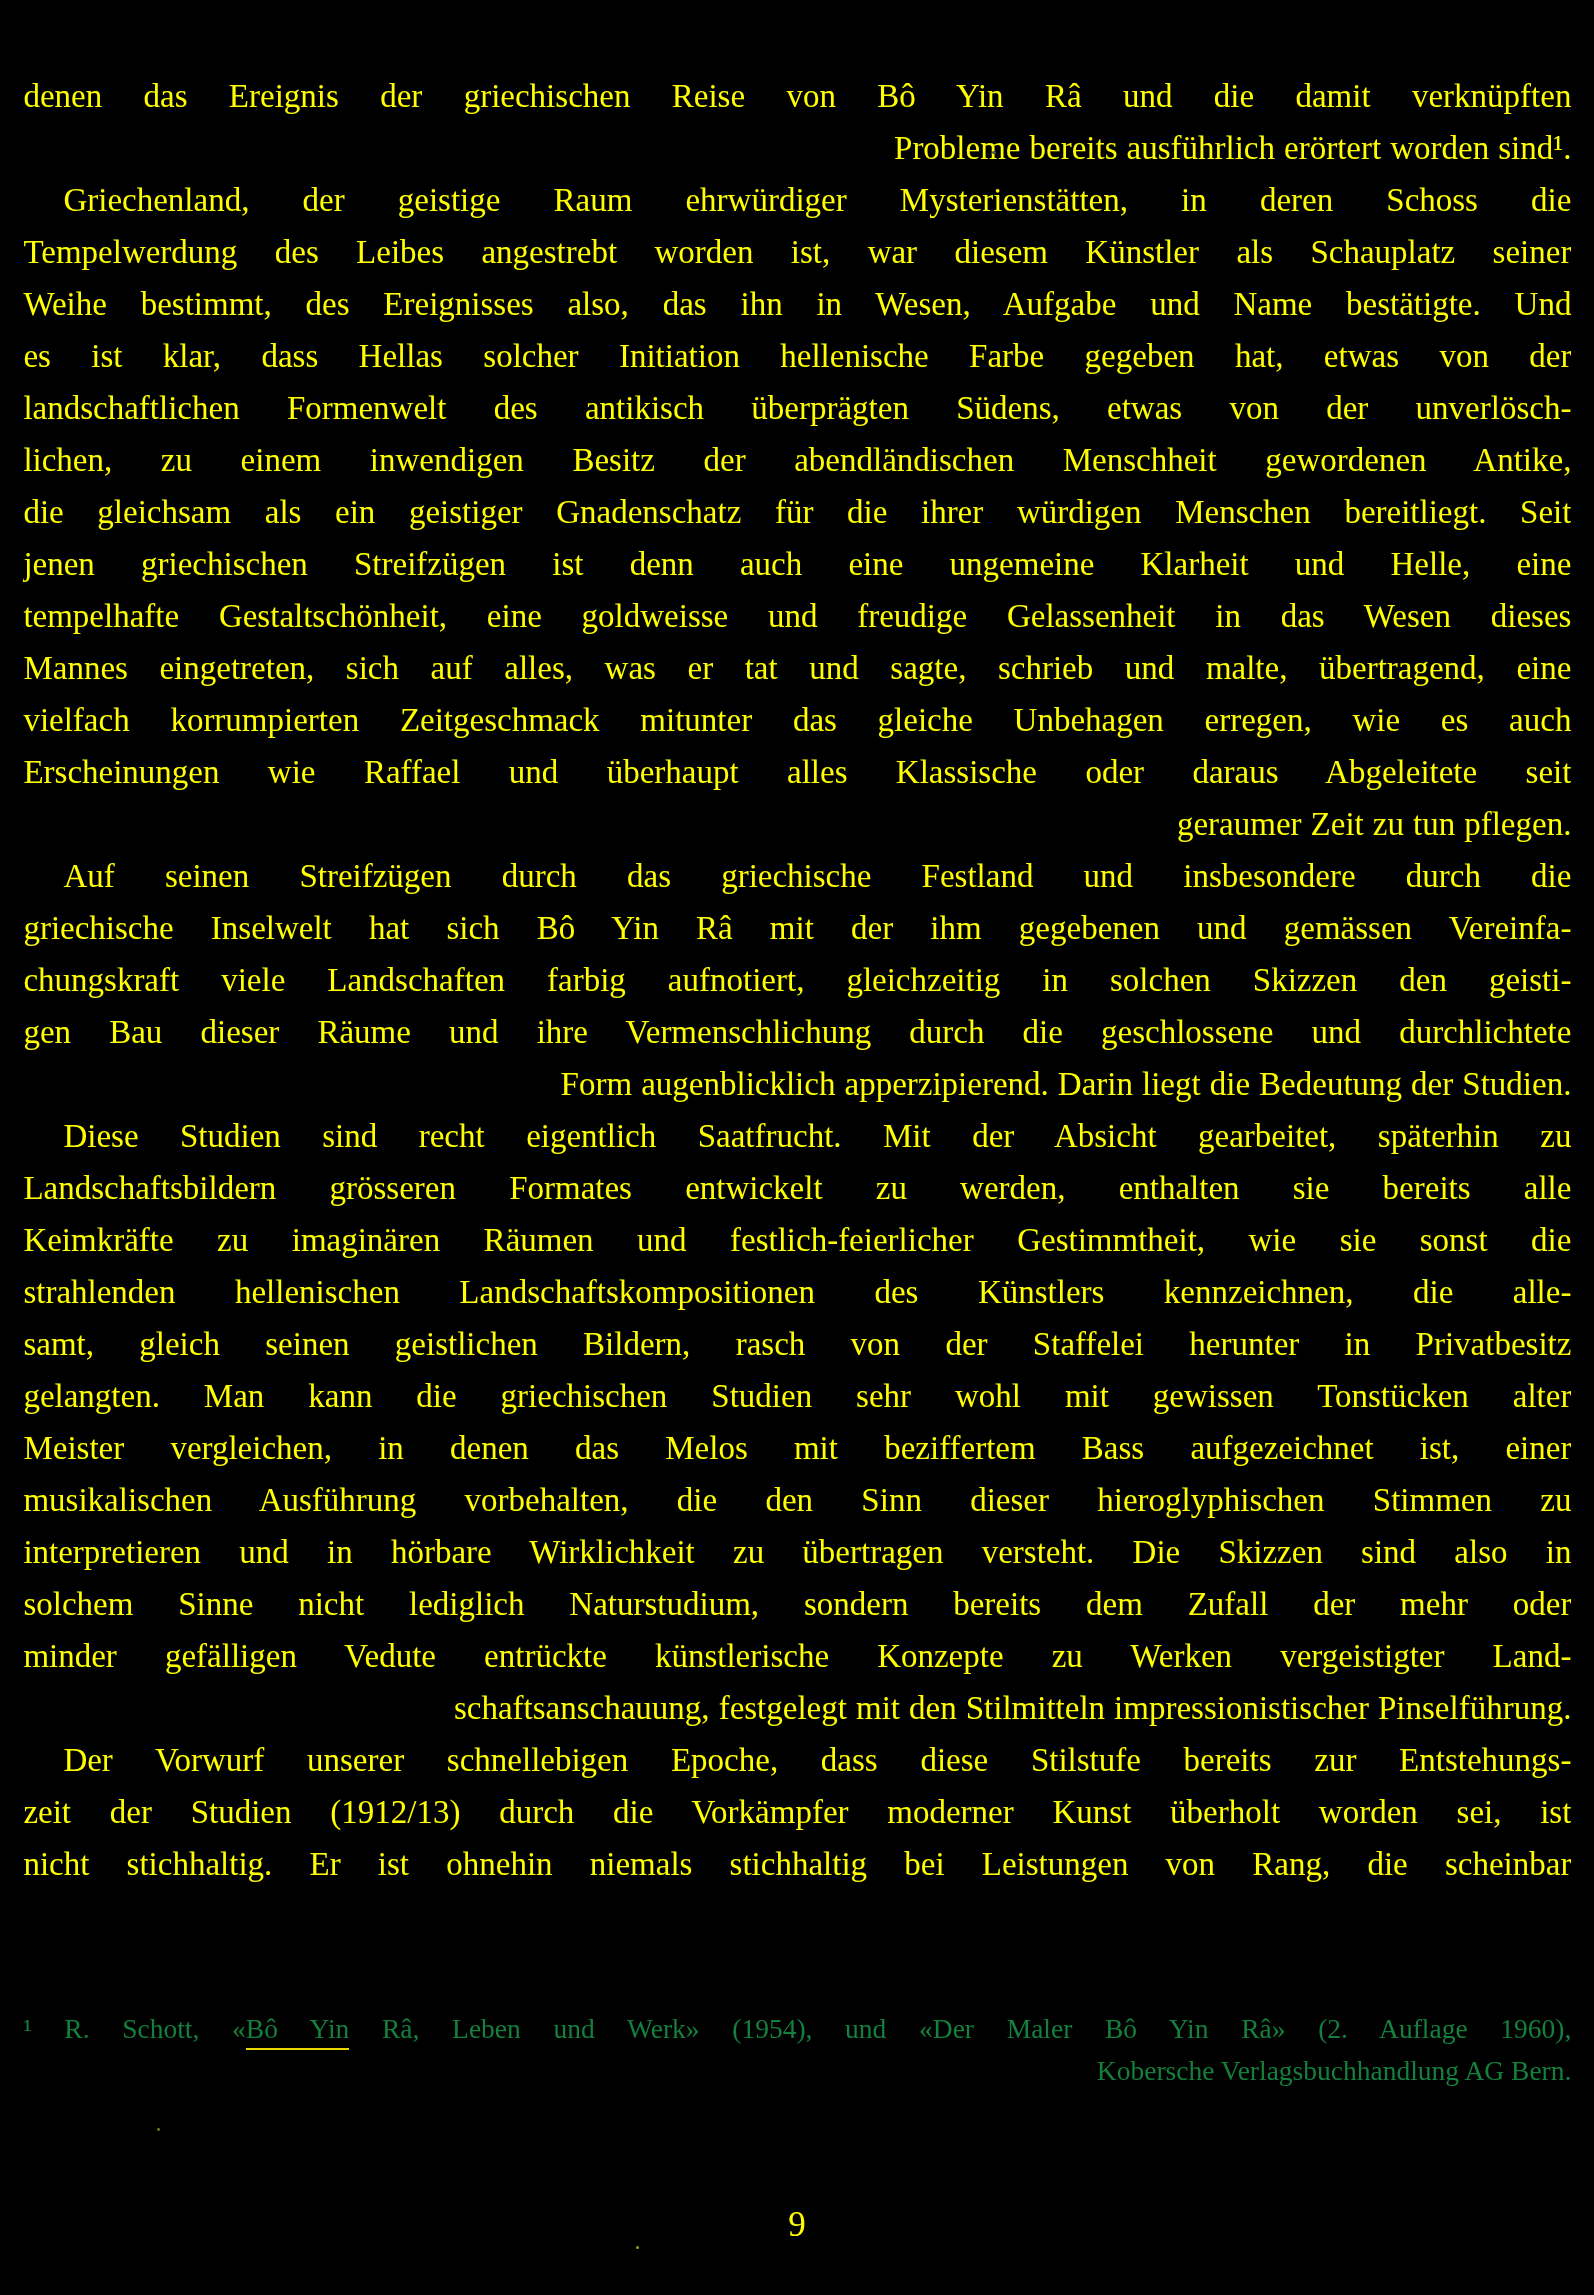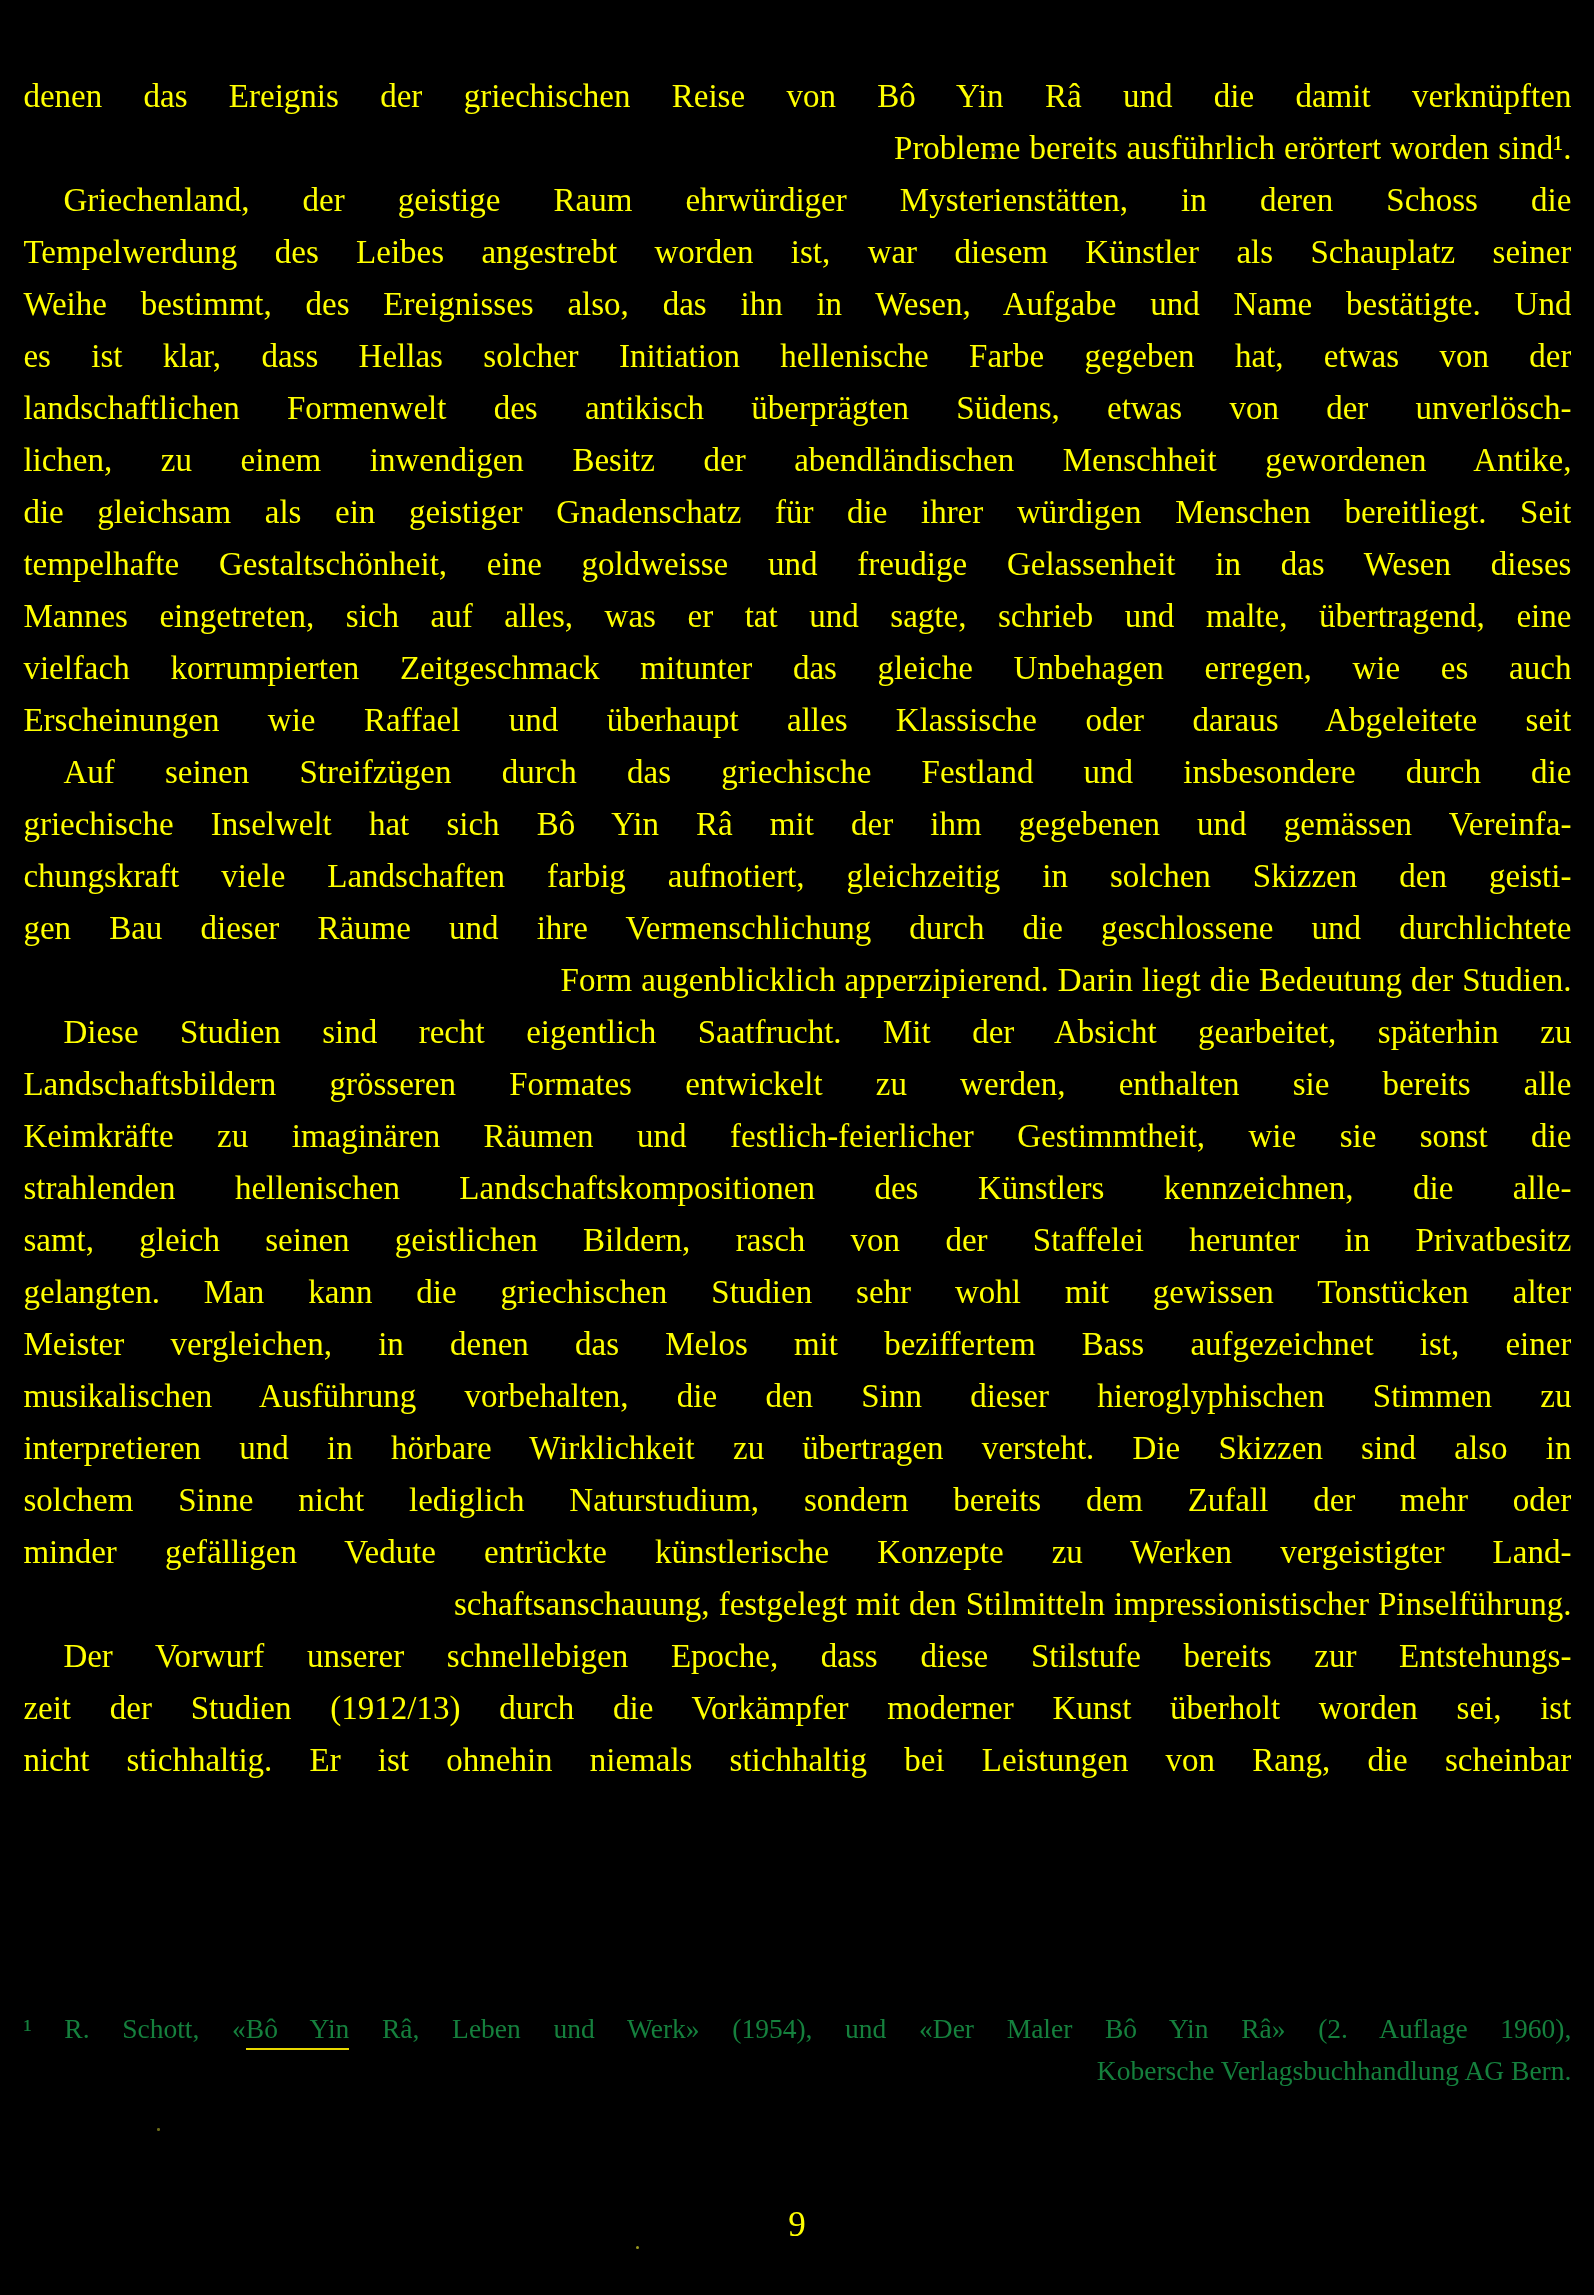--- a/index.html
+++ b/index.html
@@ -86,24 +86,26 @@
   <div class="text-block" style="color: rgb(255, 255, 0);">
       <div class="line justify">denen das Ereignis der griechischen Reise von Bô Yin Râ und die damit verknüpften</div>
       <div class="line">Probleme bereits ausführlich erörtert worden sind¹.</div>
       <div class="line justify indent">Griechenland, der geistige Raum ehrwürdiger Mysterienstätten, in deren Schoss die</div>
       <div class="line justify">Tempelwerdung des Leibes angestrebt worden ist, war diesem Künstler als Schauplatz seiner</div>
       <div class="line justify">Weihe bestimmt, des Ereignisses also, das ihn in Wesen, Aufgabe und Name bestätigte. Und</div>
       <div class="line justify">es ist klar, dass Hellas solcher Initiation hellenische Farbe gegeben hat, etwas von der</div>
       <div class="line justify">landschaftlichen Formenwelt des antikisch überprägten Südens, etwas von der unverlösch-</div>
       <div class="line justify">lichen, zu einem inwendigen Besitz der abendländischen Menschheit gewordenen Antike,</div>
       <div class="line justify">die gleichsam als ein geistiger Gnadenschatz für die ihrer würdigen Menschen bereitliegt. Seit</div>
+      <div class="line justify">jenen griechischen Streifzügen ist denn auch eine ungemeine Klarheit und Helle, eine</div>
       <div class="line justify">tempelhafte Gestaltschönheit, eine goldweisse und freudige Gelassenheit in das Wesen dieses</div>
       <div class="line justify">Mannes eingetreten, sich auf alles, was er tat und sagte, schrieb und malte, übertragend, eine</div>
       <div class="line justify">vielfach korrumpierten Zeitgeschmack mitunter das gleiche Unbehagen erregen, wie es auch</div>
       <div class="line justify">Erscheinungen wie Raffael und überhaupt alles Klassische oder daraus Abgeleitete seit</div>
+      <div class="line">geraumer Zeit zu tun pflegen.</div>
       <div class="line justify indent">Auf seinen Streifzügen durch das griechische Festland und insbesondere durch die</div>
       <div class="line justify">griechische Inselwelt hat sich Bô Yin Râ mit der ihm gegebenen und gemässen Vereinfa-</div>
       <div class="line justify">chungskraft viele Landschaften farbig aufnotiert, gleichzeitig in solchen Skizzen den geisti-</div>
       <div class="line justify">gen Bau dieser Räume und ihre Vermenschlichung durch die geschlossene und durchlichtete</div>
       <div class="line">Form augenblicklich apperzipierend. Darin liegt die Bedeutung der Studien.</div>
       <div class="line justify indent">Diese Studien sind recht eigentlich Saatfrucht. Mit der Absicht gearbeitet, späterhin zu</div>
       <div class="line justify">Landschaftsbildern grösseren Formates entwickelt zu werden, enthalten sie bereits alle</div>
       <div class="line justify">Keimkräfte zu imaginären Räumen und festlich-feierlicher Gestimmtheit, wie sie sonst die</div>
       <div class="line justify">strahlenden hellenischen Landschaftskompositionen des Künstlers kennzeichnen, die alle-</div>
       <div class="line justify">samt, gleich seinen geistlichen Bildern, rasch von der Staffelei herunter in Privatbesitz</div>

